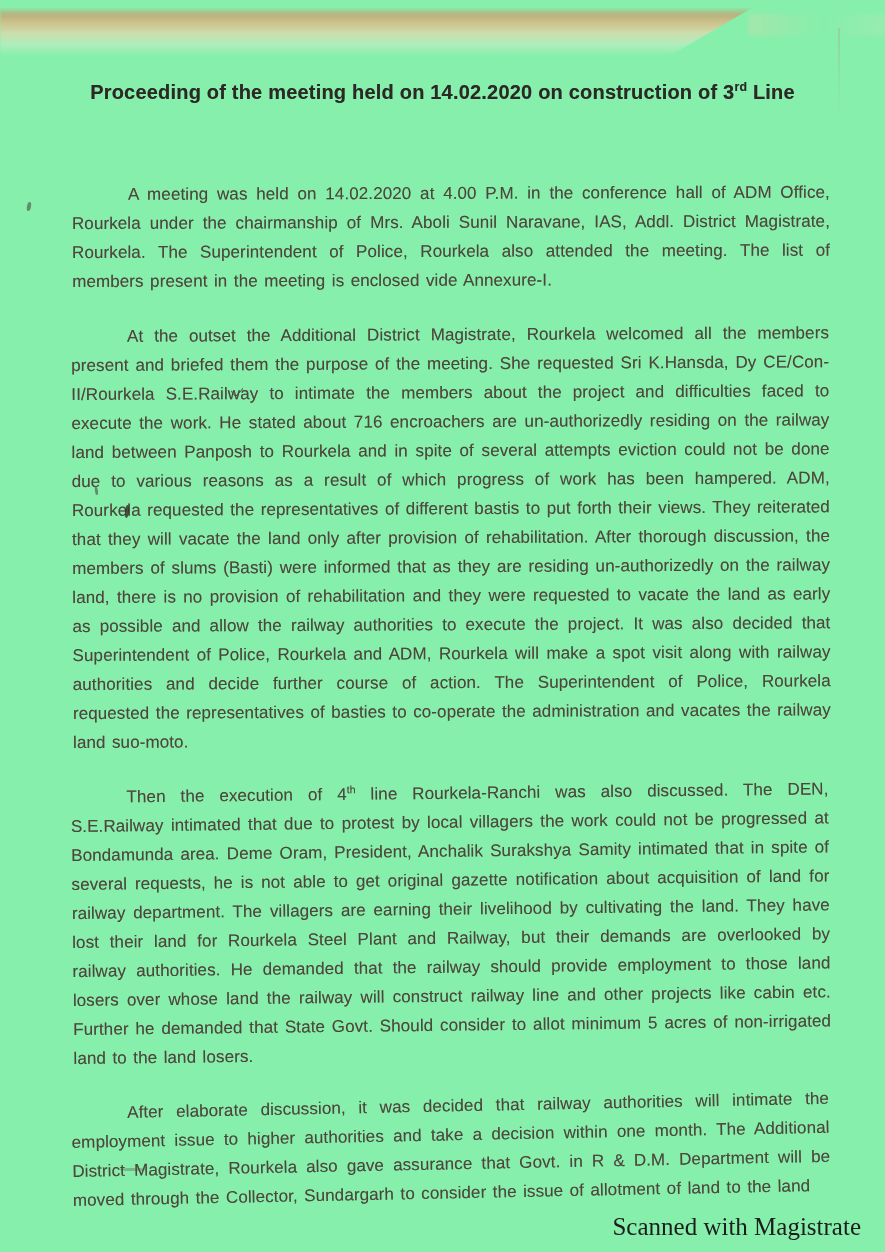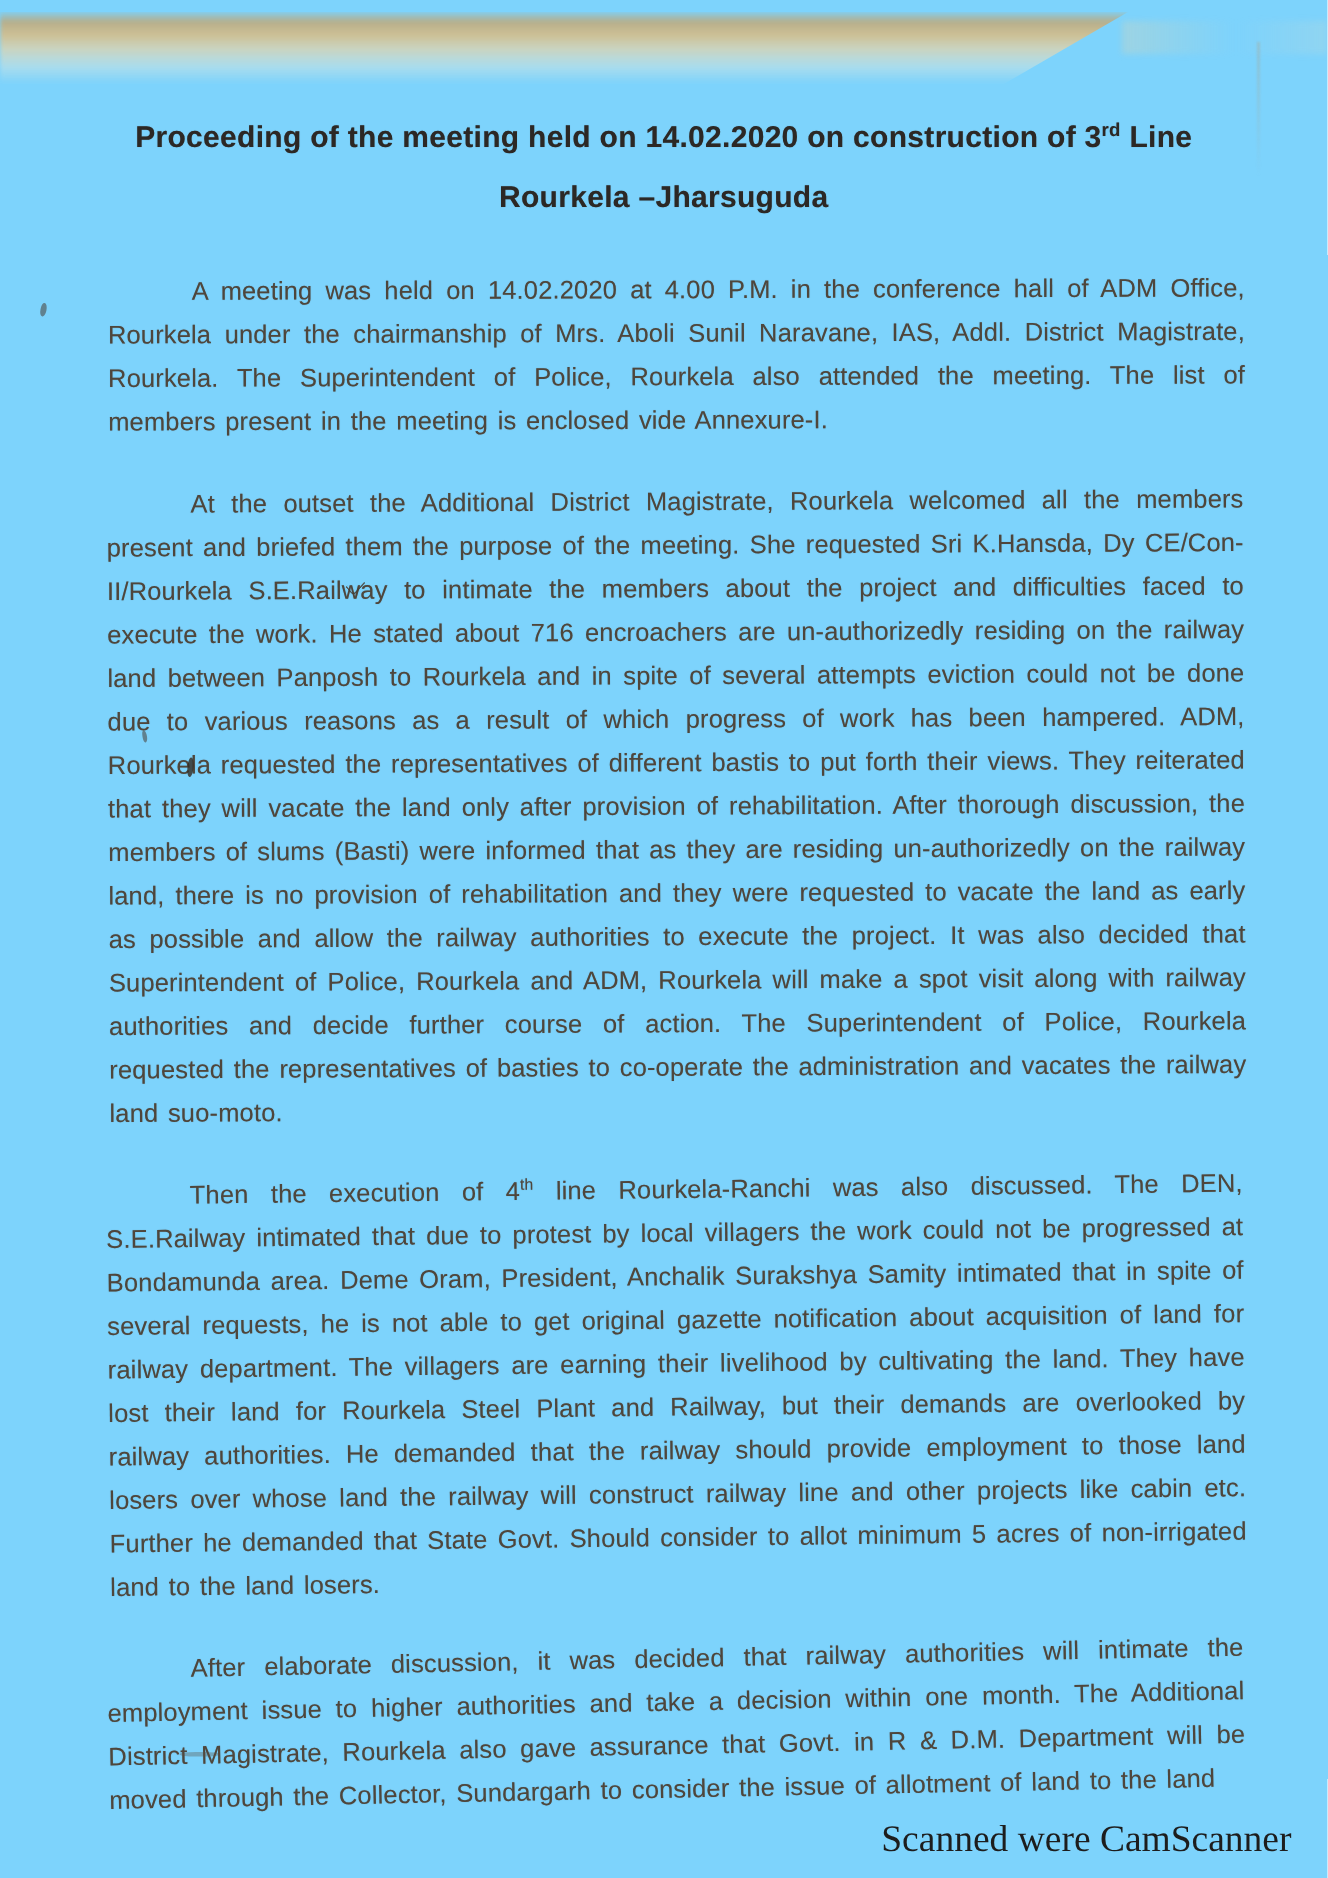--- a/index.html
+++ b/index.html
@@ -4,21 +4,21 @@
 <style>
   html, body {
     margin: 0;
     padding: 0;
     background: #ffffff;
   }
   .page {
     position: relative;
     width: 885px;
     height: 1252px;
-    background: #7dd3fc;
+    background: #86efac;
     overflow: hidden;
     font-family: "Liberation Sans", sans-serif;
   }
   
   .scan-band {
     position: absolute;
     top: 8px;
     left: 0;
     width: 752px;
     height: 48px;
@@ -125,33 +125,32 @@
 <body>
 
 <div class="page">
 
   <div class="scan-band"></div>
   <div class="scan-band-fade"></div>
   <div class="crease"></div>
 
   <h1 class="doc-title">
     <span class="title-line"><span>Proceeding of the meeting held on 14.02.2020 on construction of 3</span><sup>rd</sup><span> Line</span></span>
-    <span class="title-line">Rourkela –Jharsuguda</span>
   </h1>
 
   <div class="body">
     <p class="para p1">A meeting was held on 14.02.2020 at 4.00 P.M. in the conference hall of ADM Office, Rourkela under the chairmanship of Mrs. Aboli Sunil Naravane, IAS, Addl. District Magistrate, Rourkela. The Superintendent of Police, Rourkela also attended the meeting. The list of members present in the meeting is enclosed vide Annexure-I.</p>
     <p class="para p2">At the outset the Additional District Magistrate, Rourkela welcomed all the members present and briefed them the purpose of the meeting. She requested Sri K.Hansda, Dy CE/Con-II/Rourkela S.E.Railway to intimate the members about the project and difficulties faced to execute the work. He stated about 716 encroachers are un-authorizedly residing on the railway land between Panposh to Rourkela and in spite of several attempts eviction could not be done due to various reasons as a result of which progress of work has been hampered. ADM, Rourkela requested the representatives of different bastis to put forth their views. They reiterated that they will vacate the land only after provision of rehabilitation. After thorough discussion, the members of slums (Basti) were informed that as they are residing un-authorizedly on the railway land, there is no provision of rehabilitation and they were requested to vacate the land as early as possible and allow the railway authorities to execute the project. It was also decided that Superintendent of Police, Rourkela and ADM, Rourkela will make a spot visit along with railway authorities and decide further course of action. The Superintendent of Police, Rourkela requested the representatives of basties to co-operate the administration and vacates the railway land suo-moto.</p>
     <p class="para p3"><span>Then the execution of 4</span><sup>th</sup><span> line Rourkela-Ranchi was also discussed. The DEN, S.E.Railway intimated that due to protest by local villagers the work could not be progressed at Bondamunda area. Deme Oram, President, Anchalik Surakshya Samity intimated that in spite of several requests, he is not able to get original gazette notification about acquisition of land for railway department. The villagers are earning their livelihood by cultivating the land. They have lost their land for Rourkela Steel Plant and Railway, but their demands are overlooked by railway authorities. He demanded that the railway should provide employment to those land losers over whose land the railway will construct railway line and other projects like  cabin etc. Further he demanded that State Govt. Should consider to allot minimum 5 acres of non-irrigated land to the land losers.</span></p>
     <p class="para p4">After elaborate discussion, it was decided that railway authorities will intimate the employment issue to higher authorities and take a decision within one month. The Additional District Magistrate, Rourkela also gave assurance that Govt. in R &amp; D.M. Department will be moved through the Collector, Sundargarh to consider the issue of allotment of land to the land</p>
   </div>
 
   <div>
     <span class="speck s1"></span>
     <span class="speck s2"></span>
     <span class="speck s3"></span>
     <span class="speck s4"></span>
     <span class="checkmark"></span>
   </div>
 
-  <div class="watermark">Scanned were CamScanner</div>
+  <div class="watermark">Scanned with Magistrate</div>
 
 </div>
 
 </body></html>

